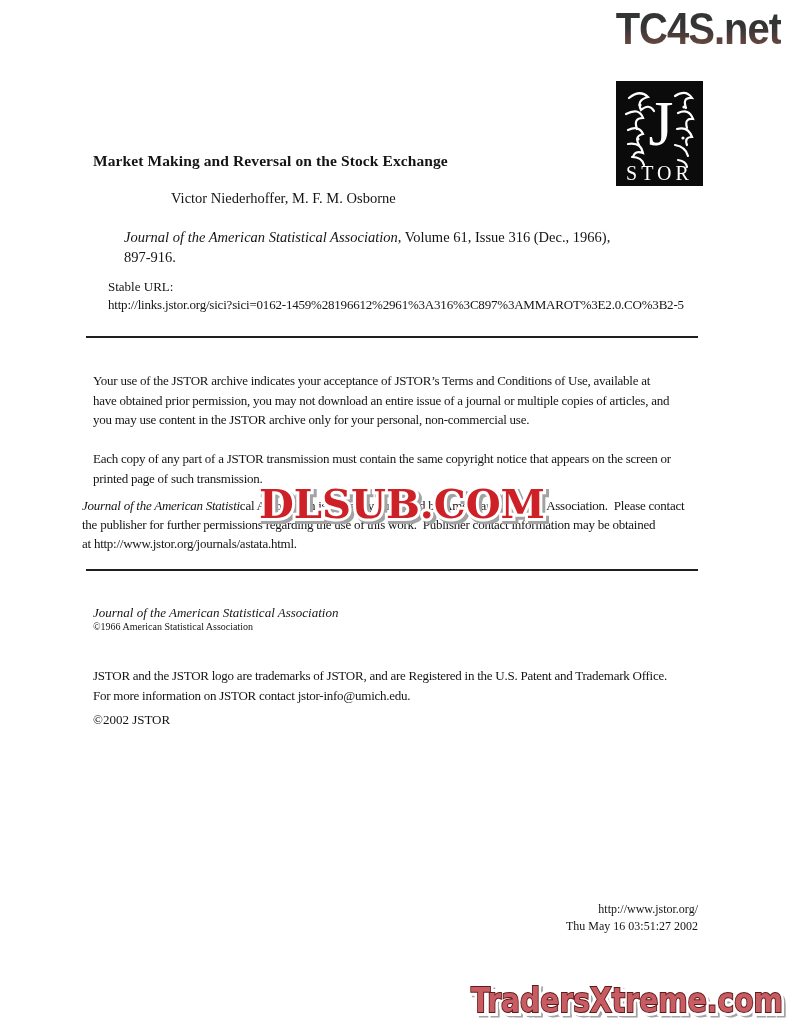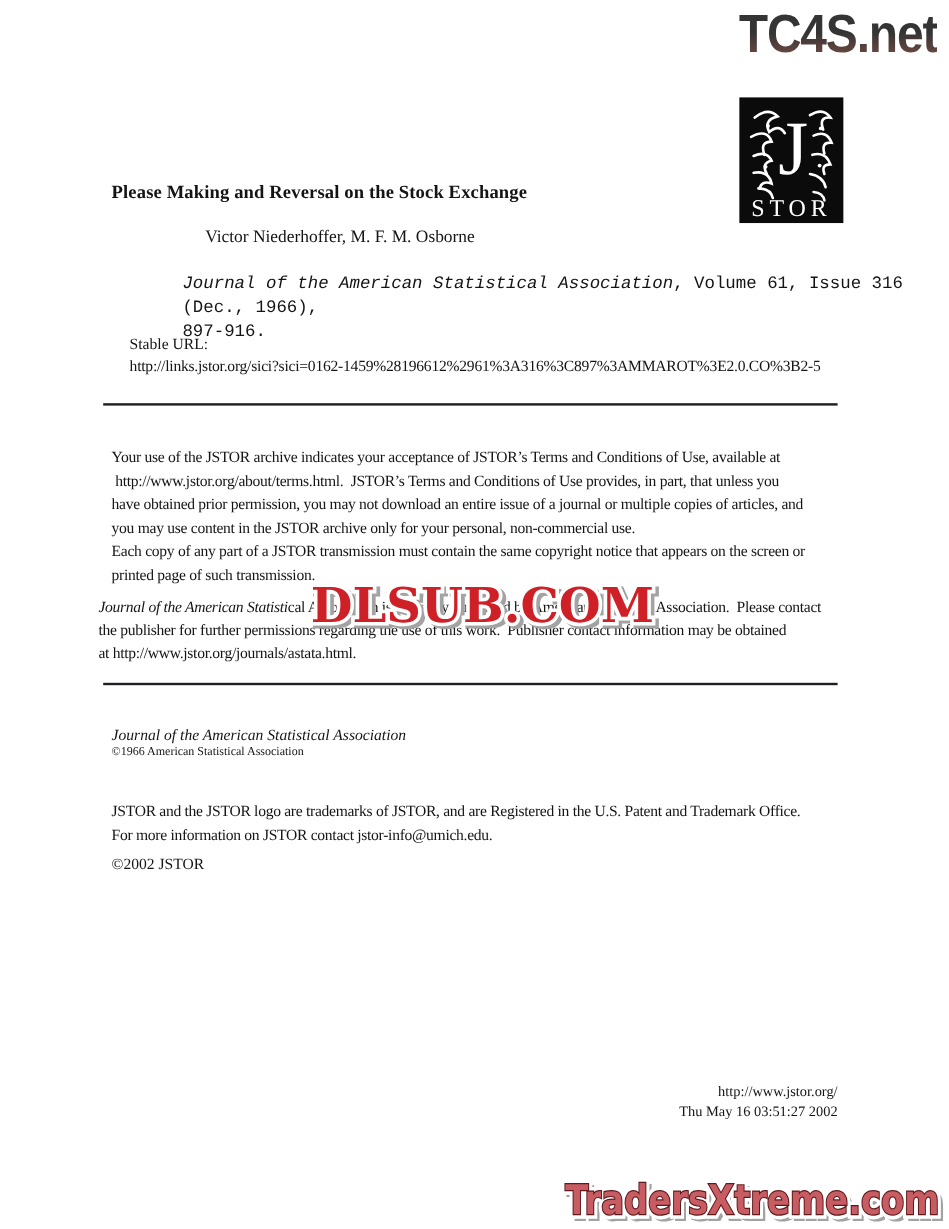--- a/index.html
+++ b/index.html
@@ -22,21 +22,21 @@
   }
   .wm-dlsub { left:250px; top:478px; }
   .wm-traders { left:462px; top:976px; }
 
   
   .logo { left:616px; top:81px; width:87px; height:105px; }
 
   
   .title { left:93px; top:152px; font-size:15.5px; font-weight:bold; letter-spacing:0.1px; }
   .authors { left:140px; top:190px; font-size:14.5px;margin-left:31px; }
-  .cite { left:152px; top:227px; font-size:14.5px; line-height:20px;font-family:Liberation Mono, monospace; }
+  .cite { left:124px; top:227px; font-size:14.5px; line-height:20px; }
   .stable { left:108px; top:278px; font-size:13px; line-height:17px; }
   .stable-url { margin-top:1px; letter-spacing:-0.2px; }
 
   .rule { left:86px; width:612px; height:2px; background:#1f1f23; }
   .rule1 { top:336px; }
   .rule2 { top:569px; }
 
   .bodytext { font-size:13px; line-height:19.5px; letter-spacing:-0.25px; }
   .bodytext .line { white-space:pre; }
   .p1 { left:93px; top:371px; }
@@ -75,39 +75,38 @@
       <circle cx="24" cy="24" r="1.6" fill="#fff" stroke="none"></circle>
       <circle cx="68" cy="26" r="1.6" fill="#fff" stroke="none"></circle>
       <circle cx="22" cy="58" r="1.6" fill="#fff" stroke="none"></circle>
       <circle cx="67" cy="57" r="1.6" fill="#fff" stroke="none"></circle>
     </g>
     <text x="45" y="64" font-family="'Liberation Serif',serif" font-size="64" fill="#ffffff" text-anchor="middle">J</text>
     <text x="43.5" y="99" font-family="'Liberation Serif',serif" font-size="20" fill="#ffffff" text-anchor="middle" letter-spacing="4">STOR</text>
   </svg>
 </div>
 
-<div class="abs title">Please Making and Reversal on the Stock Exchange</div>
+<div class="abs title">Market Making and Reversal on the Stock Exchange</div>
 
 <div class="abs authors">Victor Niederhoffer, M. F. M. Osborne</div>
 
 <div class="abs cite">
   <div><span class="it">Journal of the American Statistical Association</span><span>, Volume 61, Issue 316 (Dec., 1966),</span></div>
   <div>897-916.</div>
 </div>
 
 <div class="abs stable">
   <div>Stable URL:</div>
   <div class="stable-url">http://links.jstor.org/sici?sici=0162-1459%28196612%2961%3A316%3C897%3AMMAROT%3E2.0.CO%3B2-5</div>
 </div>
 
 <div class="abs rule rule1"></div>
 
 <div class="abs bodytext p1">
   <div class="line">Your use of the JSTOR archive indicates your acceptance of JSTOR’s Terms and Conditions of Use, available at</div>
-  <div class="line"> http://www.jstor.org/about/terms.html.  JSTOR’s Terms and Conditions of Use provides, in part, that unless you</div>
   <div class="line">have obtained prior permission, you may not download an entire issue of a journal or multiple copies of articles, and</div>
   <div class="line">you may use content in the JSTOR archive only for your personal, non-commercial use.</div>
 </div>
 
 <div class="abs bodytext p2">
   <div class="line">Each copy of any part of a JSTOR transmission must contain the same copyright notice that appears on the screen or</div>
   <div class="line">printed page of such transmission.</div>
 </div>
 
 <div class="abs bodytext p3">

